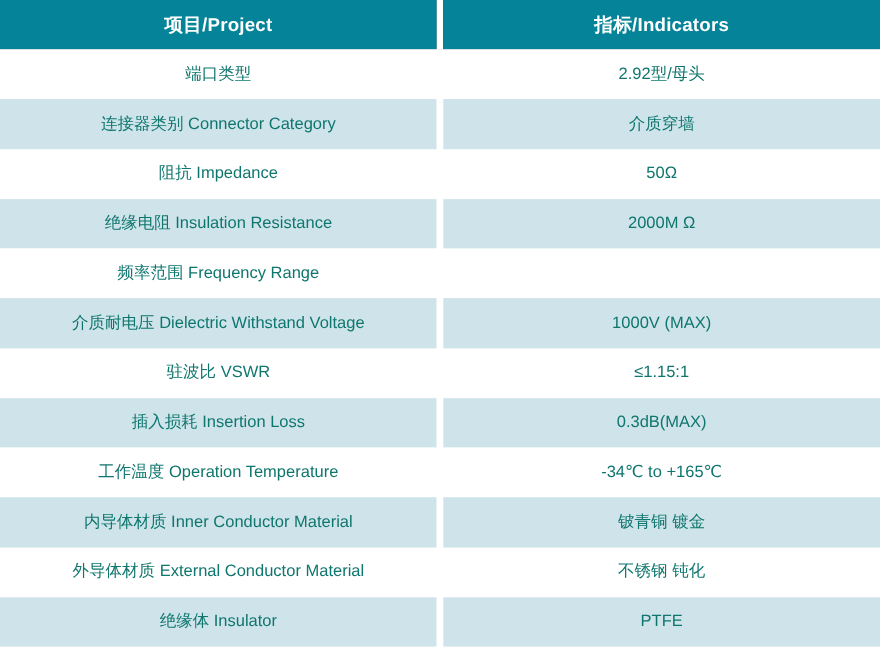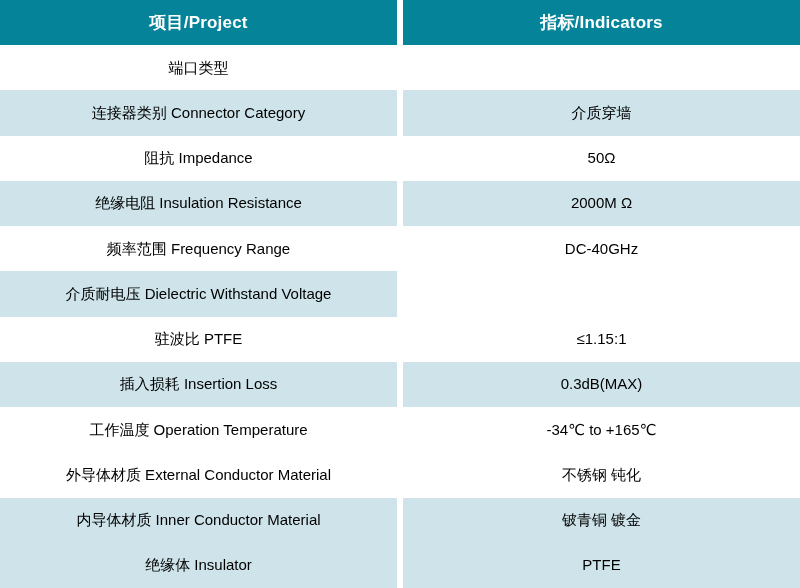--- a/index.html
+++ b/index.html
@@ -65,21 +65,21 @@
     height: 45.2px;
     flex: 1 1 45.2px;
     display: flex;
     background: #ffffff;
   }
   .trow .cell {
     display: flex;
     align-items: center;
     justify-content: center;
     font-size: 15px;
-    color: #000000;
+    color: #0f766e;
     box-sizing: border-box;
     padding: 0 16px;
     text-align: center;
     line-height: 1.2;
   }
   .cell.col-project {
     width: 397px;
     flex: 0 0 397px;
   }
   .cell.col-indicators {
@@ -104,20 +104,21 @@
     <div class="hcell col-project">项目/Project</div>
     <div class="col-gap"></div>
     <div class="hcell col-indicators">指标/Indicators</div>
   </div>
 
   <div class="table-body">
 
     <div class="trow plain">
       <div class="cell col-project">端口类型</div>
       <div class="col-gap"></div>
+      <div class="cell col-indicators">2.92型/母头</div>
     </div>
 
     <div class="trow shaded">
       <div class="cell col-project">连接器类别 Connector Category</div>
       <div class="col-gap"></div>
       <div class="cell col-indicators">介质穿墙</div>
     </div>
 
     <div class="trow plain">
       <div class="cell col-project">阻抗 Impedance</div>
@@ -127,56 +128,56 @@
 
     <div class="trow shaded">
       <div class="cell col-project">绝缘电阻 Insulation Resistance</div>
       <div class="col-gap"></div>
       <div class="cell col-indicators">2000M Ω</div>
     </div>
 
     <div class="trow plain">
       <div class="cell col-project">频率范围 Frequency Range</div>
       <div class="col-gap"></div>
-      <div class="cell col-indicators">DC-40GHz</div>
     </div>
 
     <div class="trow shaded">
       <div class="cell col-project">介质耐电压 Dielectric Withstand Voltage</div>
       <div class="col-gap"></div>
+      <div class="cell col-indicators">1000V (MAX)</div>
     </div>
 
     <div class="trow plain">
-      <div class="cell col-project">驻波比 PTFE</div>
+      <div class="cell col-project">驻波比 VSWR</div>
       <div class="col-gap"></div>
       <div class="cell col-indicators">≤1.15:1</div>
     </div>
 
     <div class="trow shaded">
       <div class="cell col-project">插入损耗 Insertion Loss</div>
       <div class="col-gap"></div>
       <div class="cell col-indicators">0.3dB(MAX)</div>
     </div>
 
     <div class="trow plain">
       <div class="cell col-project">工作温度 Operation Temperature</div>
       <div class="col-gap"></div>
       <div class="cell col-indicators">-34℃ to +165℃</div>
     </div>
 
+    <div class="trow shaded">
+      <div class="cell col-project">内导体材质 Inner Conductor Material</div>
+      <div class="col-gap"></div>
+      <div class="cell col-indicators">铍青铜 镀金</div>
+    </div>
+
     <div class="trow plain">
       <div class="cell col-project">外导体材质 External Conductor Material</div>
       <div class="col-gap"></div>
       <div class="cell col-indicators">不锈钢 钝化</div>
-    </div>
-
-    <div class="trow shaded">
-      <div class="cell col-project">内导体材质 Inner Conductor Material</div>
-      <div class="col-gap"></div>
-      <div class="cell col-indicators">铍青铜 镀金</div>
     </div>
 
     <div class="trow shaded">
       <div class="cell col-project">绝缘体 Insulator</div>
       <div class="col-gap"></div>
       <div class="cell col-indicators">PTFE</div>
     </div>
 
   </div>
 </div>

